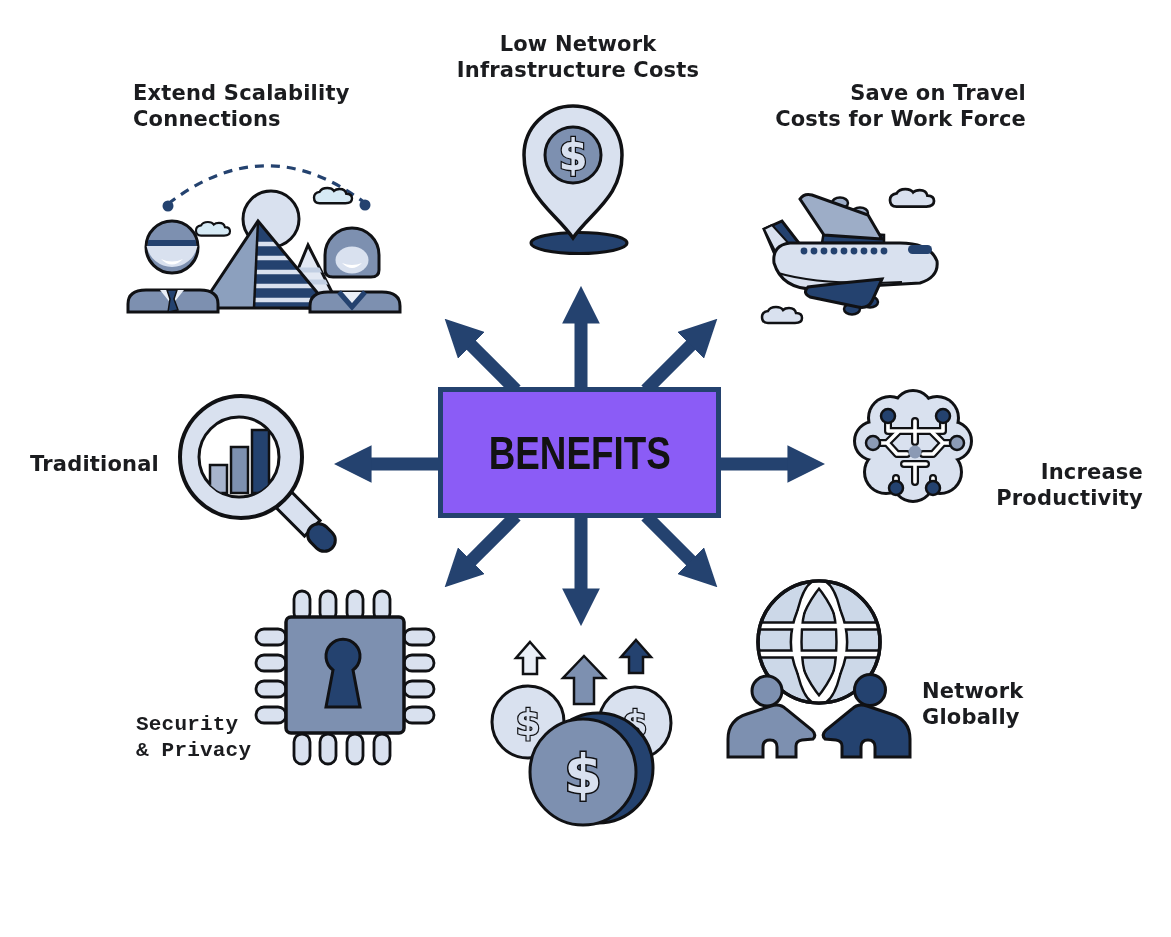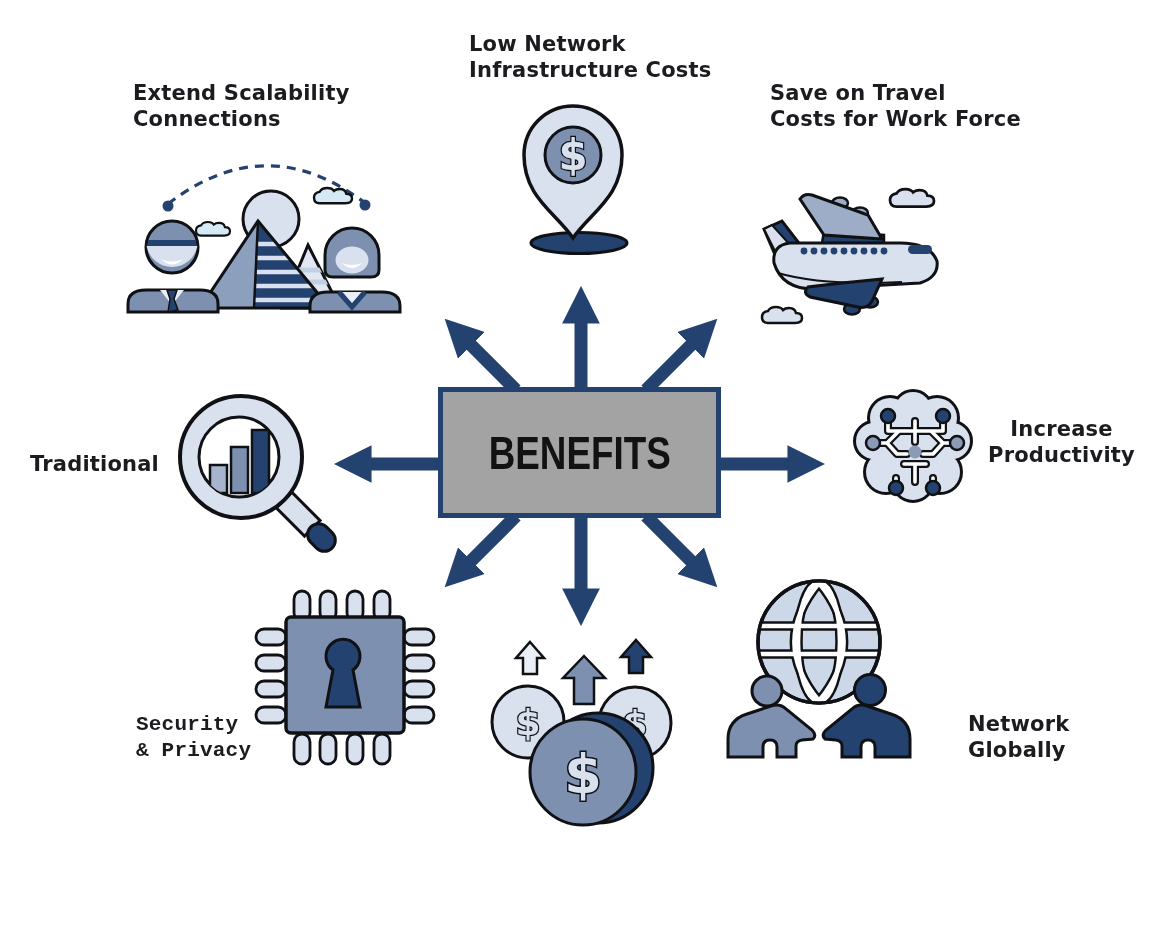--- a/index.html
+++ b/index.html
@@ -7,34 +7,34 @@
     --cyan:#d6eaf5; --globe-light:#ccd8e8; --bar-light:#a7b4cd;
     --wing-gray:#9dadc7; --pyramid-face:#8ca0be; --outline:#101114;
     --label-text:#1b1c1f; --background:#ffffff;
   }
   html,body{margin:0;padding:0;background:var(--background);}
   .canvas{position:relative;width:1171px;height:937px;background:var(--background);
           overflow:hidden;font-family:"DejaVu Sans","Liberation Sans",sans-serif;}
   .arrows{position:absolute;left:0;top:0;}
   .icon{position:absolute;}
   .center-box{position:absolute;left:438px;top:387px;width:283px;height:131px;
-              box-sizing:border-box;background:#a3a3a3;border:5px solid var(--navy);
+              box-sizing:border-box;background:#8b5cf6;border:5px solid var(--navy);
               display:flex;align-items:center;justify-content:center;}
   .title{font-family:"Liberation Sans",sans-serif;font-weight:800;font-size:46px;
          color:#121212;transform:scaleX(.8);letter-spacing:0;white-space:nowrap;}
   .label{position:absolute;font-weight:700;font-size:21px;line-height:1.24;
          color:var(--label-text);white-space:pre-line;letter-spacing:.2px;}
   .pos-extend{left:133px;top:80px;}
-  .pos-low{left:469px;top:31px;width:262px;}
-  .pos-save{left:770px;top:80px;width:256px;text-align:left;}
+  .pos-low{left:447px;top:31px;width:262px;text-align:center;}
+  .pos-save{left:770px;top:80px;width:256px;text-align:right;}
   .pos-scal{left:30px;top:451px;}
-  .pos-incr{left:980px;top:416px;width:163px;text-align:center;}
+  .pos-incr{left:980px;top:459px;width:163px;text-align:right;}
   .pos-sec{left:136px;top:712px;font-family:Liberation Mono, monospace;}
   .pos-roi{left:460px;top:853px;width:242px;text-align:center;}
-  .pos-net{left:922px;top:711px;margin-left:46px;}
+  .pos-net{left:922px;top:678px;}
   .f-navy{fill:var(--navy);} .f-slate{fill:var(--slate);} .f-light{fill:var(--light);}
   .f-pale{fill:var(--pale);} .f-cyan{fill:var(--cyan);} .f-globe{fill:var(--globe-light);}
   .f-barlight{fill:var(--bar-light);} .f-wing{fill:var(--wing-gray);} .f-pyr{fill:var(--pyramid-face);}
   .f-white{fill:#fff;} .f-gray{fill:#8b9ab5;}
   .s-out{stroke:var(--outline);} .s-navy{stroke:var(--navy);} .s-white{stroke:#fff;}
   .nofill{fill:none;}
   .dollar{fill:var(--light);stroke:var(--outline);paint-order:stroke;
           font-family:"DejaVu Sans",sans-serif;font-weight:700;text-anchor:middle;}
 </style>
 </head>

